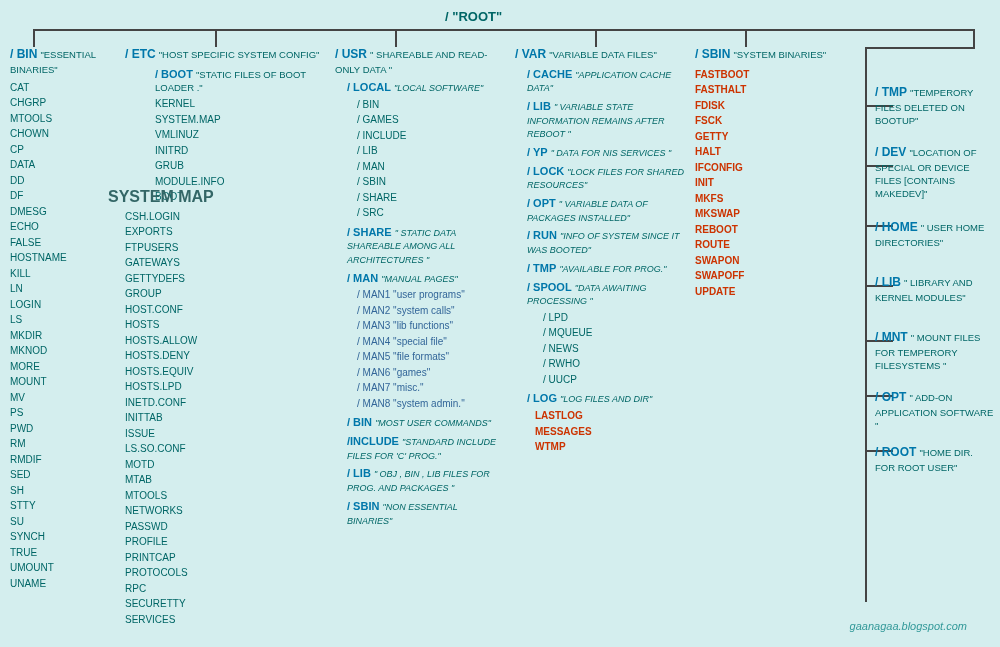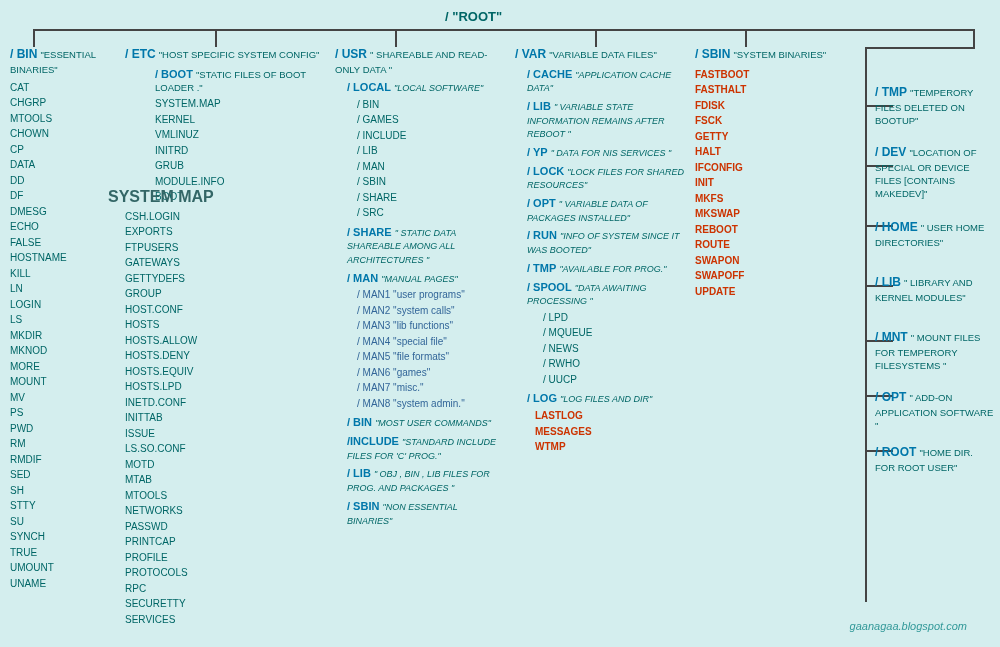--- a/index.html
+++ b/index.html
@@ -154,22 +154,22 @@
     <div style="position:absolute;top:42px;left:120px;width:200px;">
       <span class="section-title">/ ETC</span>
       <span class="section-desc">"HOST SPECIFIC SYSTEM CONFIG"</span>
 
       
       <div style="margin-top:4px;margin-left:30px;">
         
         <span class="section-title" style="font-size:11px;">/ BOOT</span>
         <span class="section-desc">"STATIC FILES OF BOOT LOADER ."</span>
         <div style="margin-top:2px;">
+          <span class="file-item">KERNEL</span>
           <span class="file-item">SYSTEM.MAP</span>
-          <span class="file-item">KERNEL</span>
           <span class="file-item">VMLINUZ</span>
           <span class="file-item">INITRD</span>
           <span class="file-item">GRUB</span>
           <span class="file-item">MODULE.INFO</span>
           <span class="file-item">BOOT</span>
         </div>
       </div>
 
       <div style="margin-top:4px;">
         <span class="file-item">CSH.LOGIN</span>
@@ -186,22 +186,22 @@
         <span class="file-item">HOSTS.LPD</span>
         <span class="file-item">INETD.CONF</span>
         <span class="file-item">INITTAB</span>
         <span class="file-item">ISSUE</span>
         <span class="file-item">LS.SO.CONF</span>
         <span class="file-item">MOTD</span>
         <span class="file-item">MTAB</span>
         <span class="file-item">MTOOLS</span>
         <span class="file-item">NETWORKS</span>
         <span class="file-item">PASSWD</span>
+        <span class="file-item">PROFILE</span>
         <span class="file-item">PRINTCAP</span>
-        <span class="file-item">PROFILE</span>
         <span class="file-item">PROTOCOLS</span>
         <span class="file-item">RPC</span>
         <span class="file-item">SECURETTY</span>
         <span class="file-item">SERVICES</span>
 
       </div>
 
       
       
     </div>

